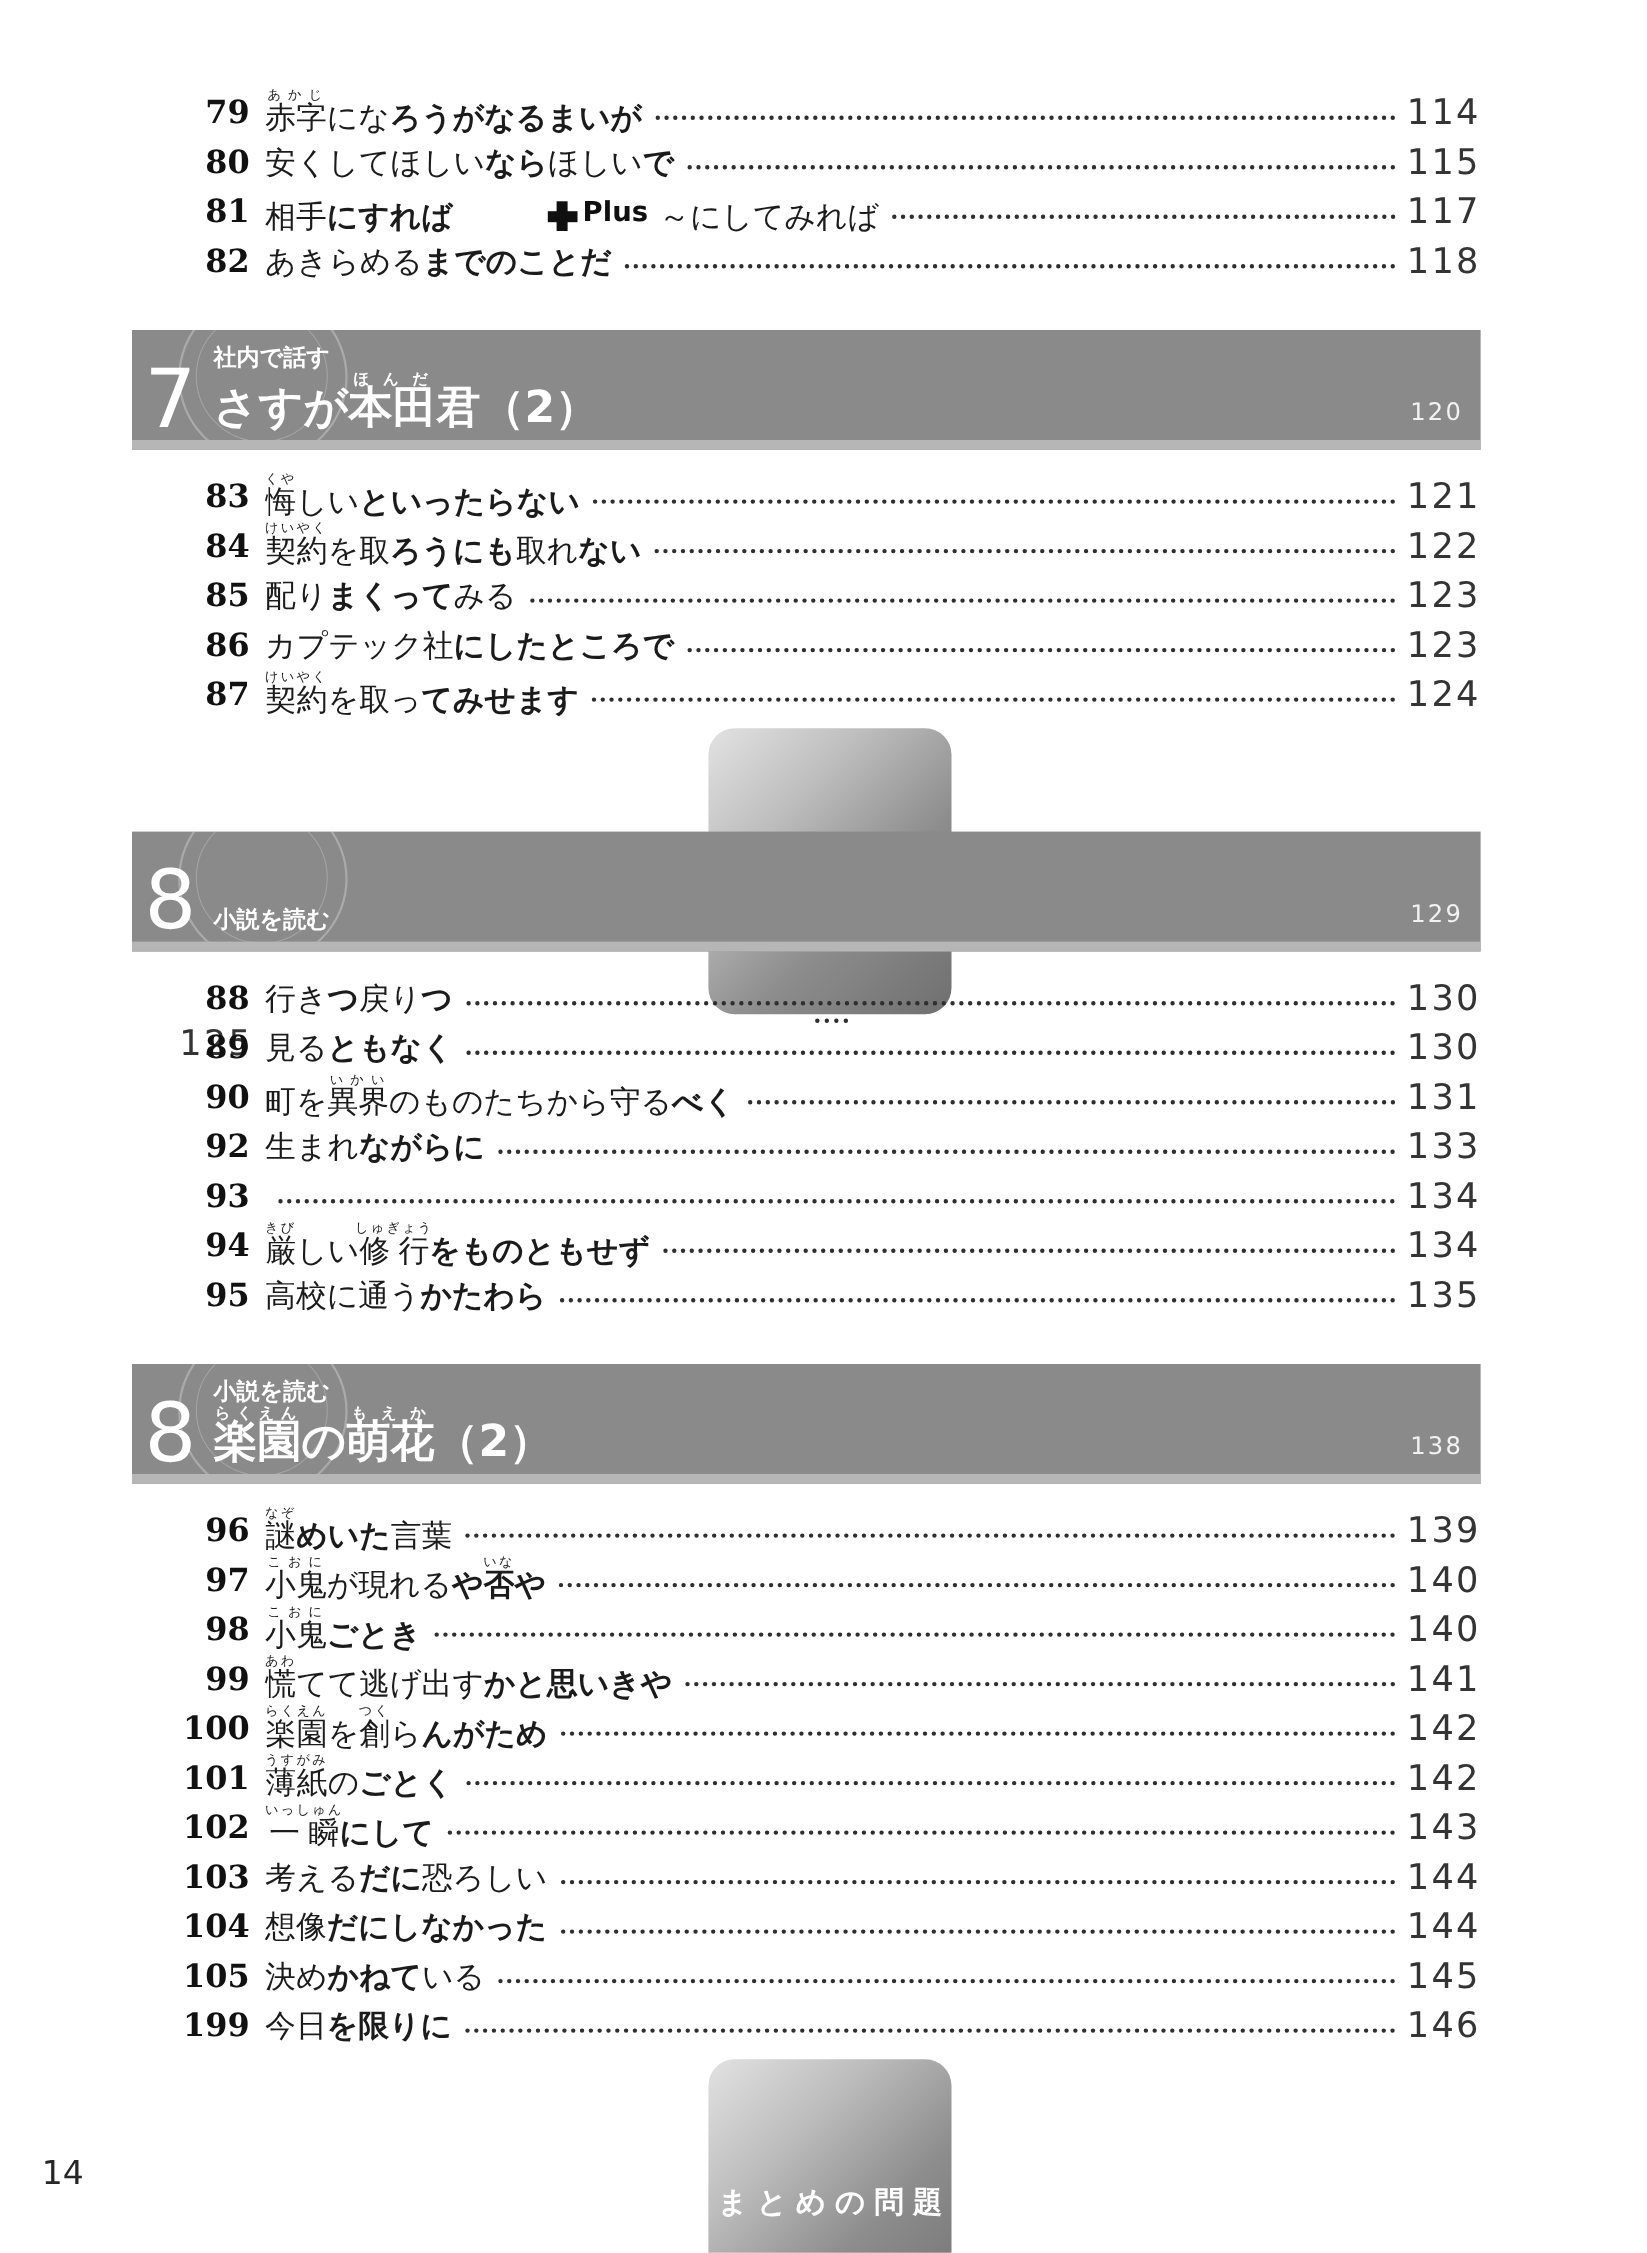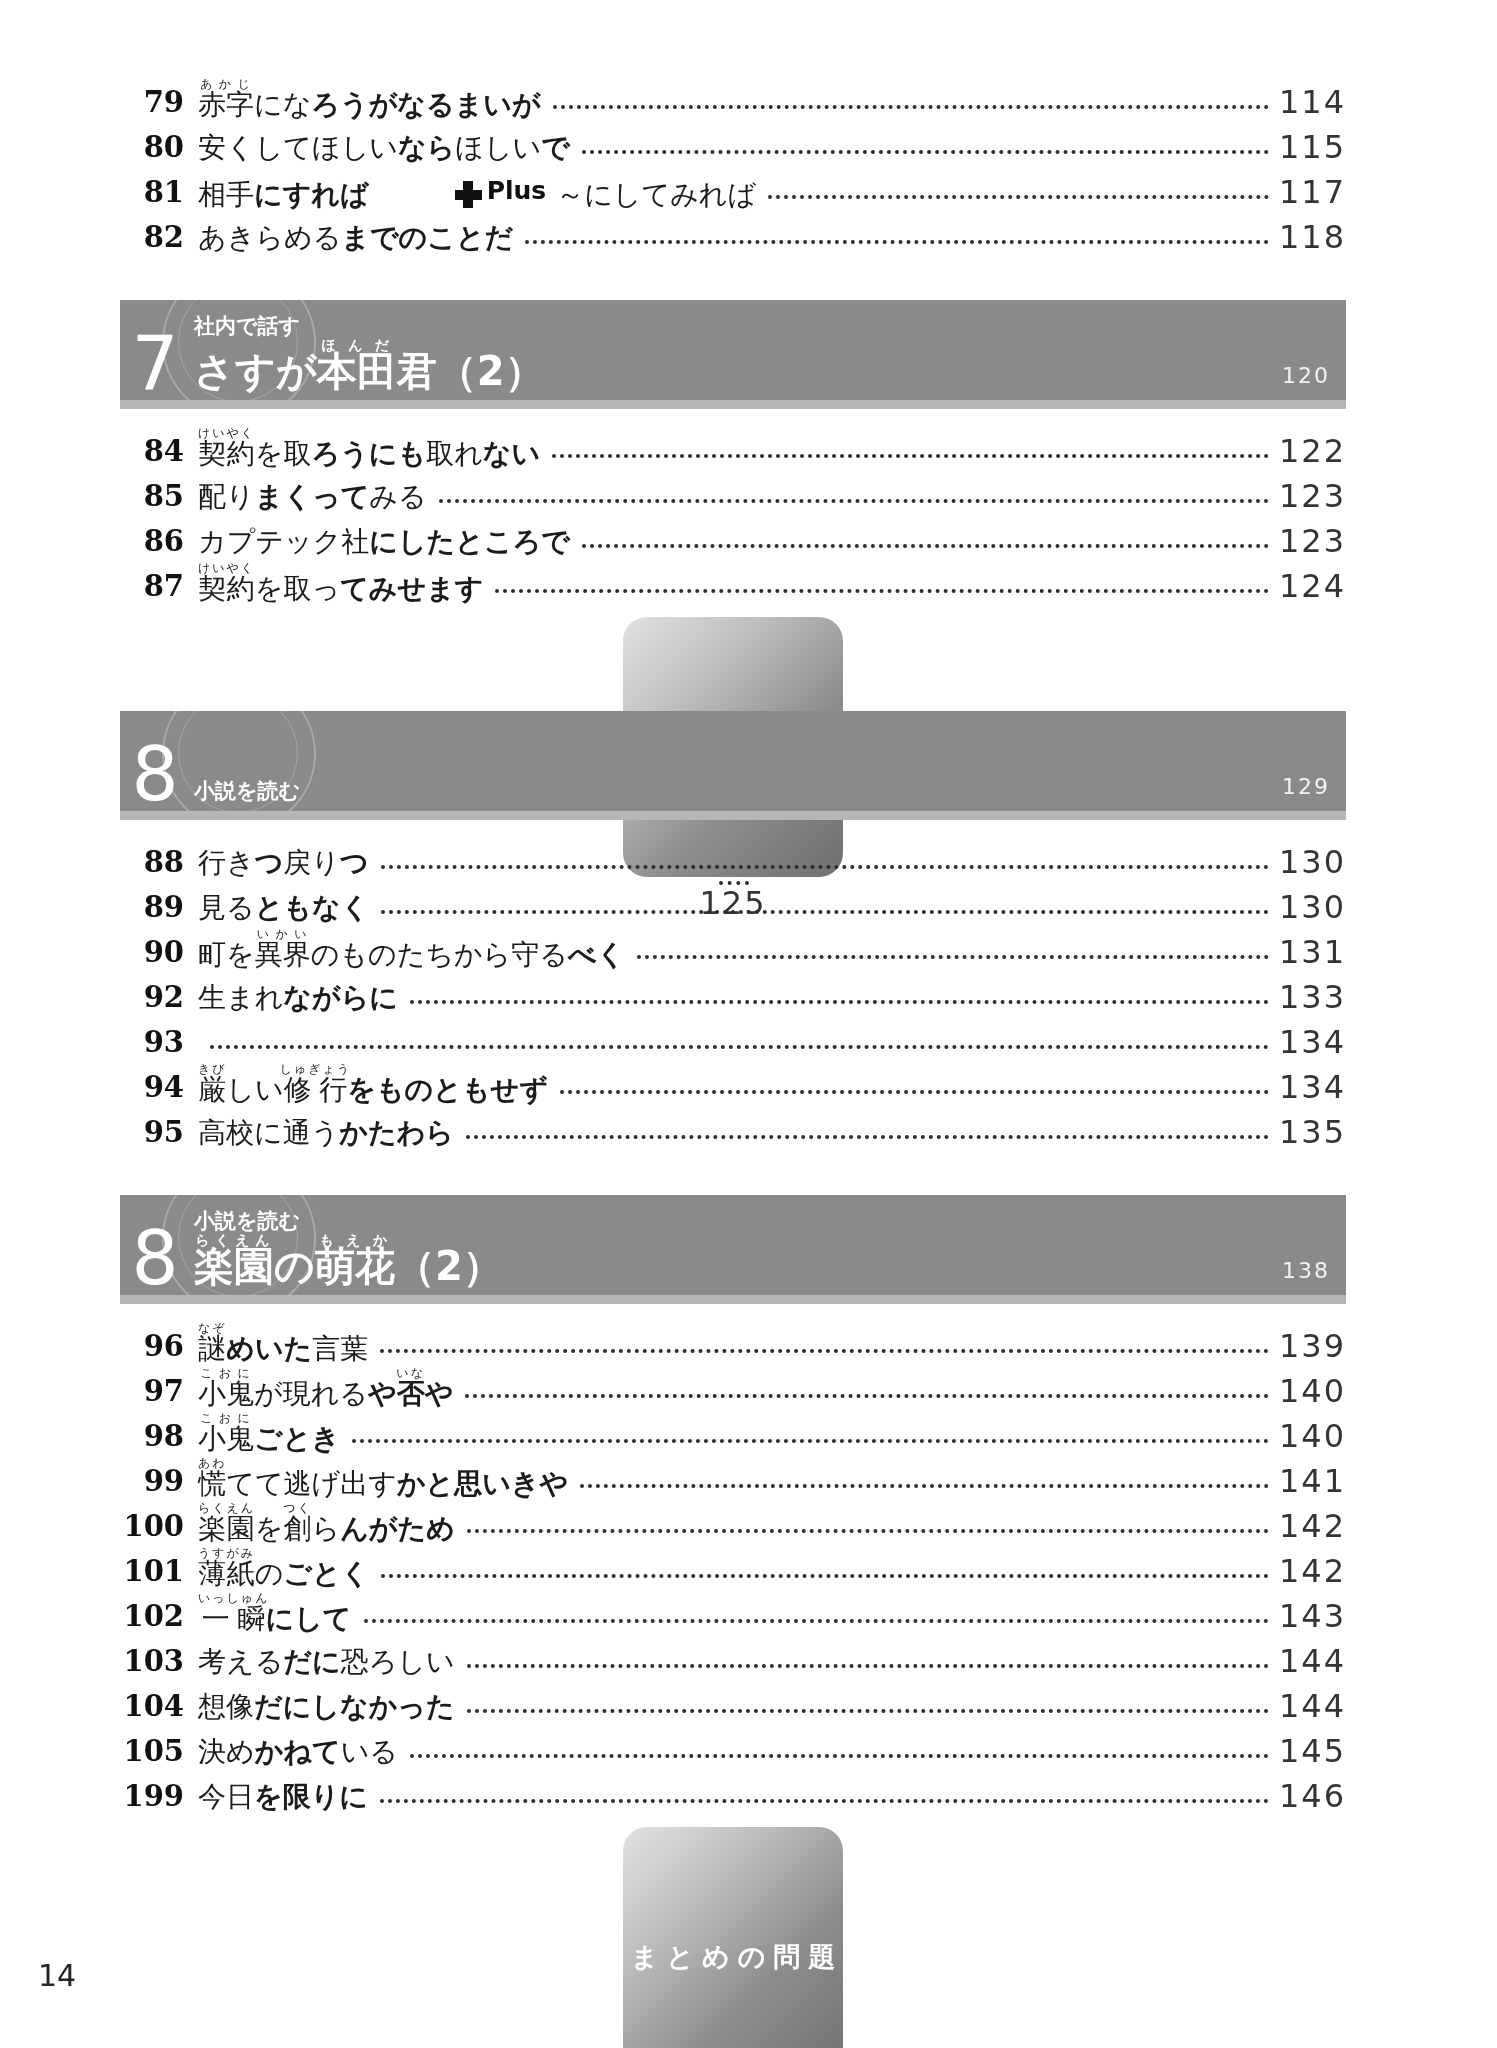--- a/index.html
+++ b/index.html
@@ -3,21 +3,21 @@
 <meta charset="utf-8">
 <style>
   html,body{margin:0;padding:0;}
   body{
     width:1497px;height:2048px;position:relative;background:#ffffff;
     font-family:"DejaVu Sans",sans-serif;color:#1b1b1b;overflow:hidden;
   }
   .content{position:absolute;left:120px;top:80px;width:1226px;}
 
   
-  .row{display:flex;align-items:center;height:45px;}
+  .row{display:flex;align-items:flex-start;height:45px;margin-left:43px;}
   .enum{
     flex:0 0 64px;text-align:right;margin-right:14px;
     font-family:"DejaVu Serif",serif;font-weight:700;font-size:29px;line-height:45px;color:#111;
   }
   .etitle{white-space:nowrap;font-size:28px;line-height:45px;font-weight:400;color:#1b1b1b;}
   .etitle .bold{font-weight:800;}
   .etitle ruby rt{font-size:12px;font-weight:400;letter-spacing:2px;color:#1b1b1b;}
   .leader{
     flex:1 1 auto;align-self:center;height:0;
     border-bottom:4px dotted #2e2e2e;margin:0 10px 0 12px;transform:translateY(4px);
@@ -103,20 +103,26 @@
     <div class="section-band">
     <span class="deco"></span>
     <span class="snum">7</span>
     <div class="smain">
       <div class="stag">社内で話す</div>
       <div class="stitle"><span>さすが</span><ruby>本田<rt>ほんだ</rt></ruby><span>君（2）</span></div>
     </div>
     <span class="spage">120</span>
   </div>
     <div class="row entry">
+    <span class="enum">83</span>
+    <span class="etitle"><ruby>悔<rt>くや</rt></ruby><span>しい</span><span class="bold">といったらない</span></span>
+    <span class="leader"></span>
+    <span class="epage">121</span>
+  </div>
+    <div class="row entry">
     <span class="enum">84</span>
     <span class="etitle"><ruby>契約<rt>けいやく</rt></ruby><span>を取</span><span class="bold">ろうにも</span><span>取れ</span><span class="bold">ない</span></span>
     <span class="leader"></span>
     <span class="epage">122</span>
   </div>
     <div class="row entry">
     <span class="enum">85</span>
     <span class="etitle"><span>配り</span><span class="bold">まくって</span><span>みる</span></span>
     <span class="leader"></span>
     <span class="epage">123</span>

